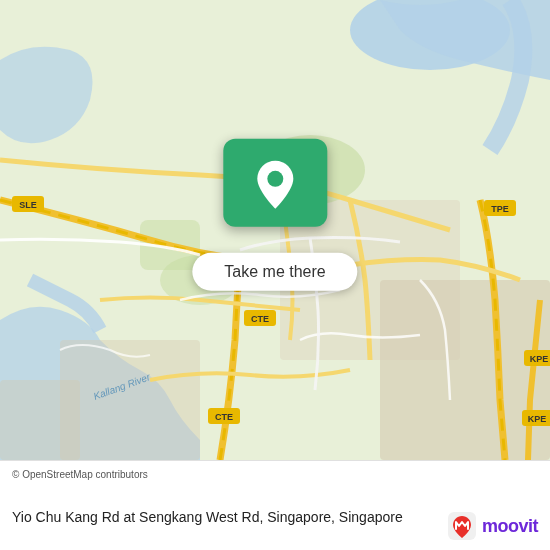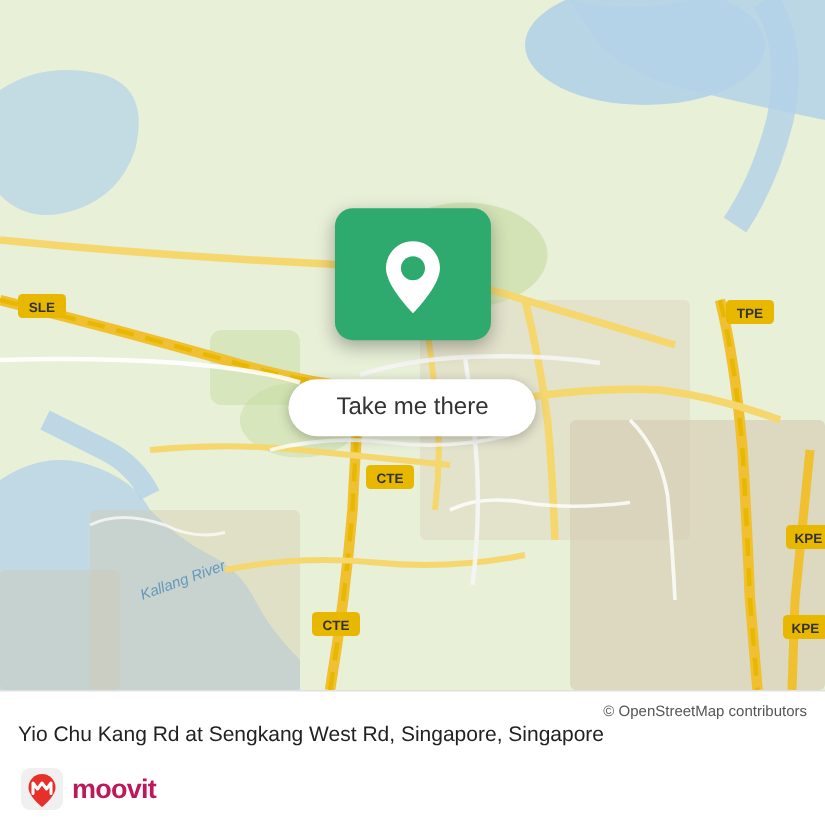--- a/index.html
+++ b/index.html
@@ -70,34 +70,32 @@
 
     #footer {
       width: 550px;
       height: 90px;
       background-color: #ffffff;
       border-top: 1px solid #e0e0e0;
       padding: 8px 12px 8px 12px;
       display: flex;
       flex-direction: column;
       justify-content: space-between;
-      text-align: right;
     }
 
     #osm-attribution {
       font-size: 10px;
       color: #555;
     }
 
     #address-row {
       display: flex;
       align-items: flex-start;
       justify-content: space-between;
       gap: 8px;
-      flex-direction: column;
     }
 
     #address-text {
       font-size: 14px;
       color: #222222;
       font-weight: 400;
       line-height: 1.4;
       flex: 1;
     }
 
@@ -110,21 +108,21 @@
     }
 
     #moovit-icon {
       width: 32px;
       height: 32px;
     }
 
     #moovit-text {
       font-size: 18px;
       font-weight: 700;
-      color: #be185d;
+      color: #6d28d9;
       letter-spacing: -0.5px;
     }
   </style>
 </head>
 <body>
 
 <div id="map-container">
   <svg id="map-svg" viewBox="0 0 550 460" xmlns="http://www.w3.org/2000/svg">
 
     <rect width="550" height="460" fill="#e8f0d8"></rect>

